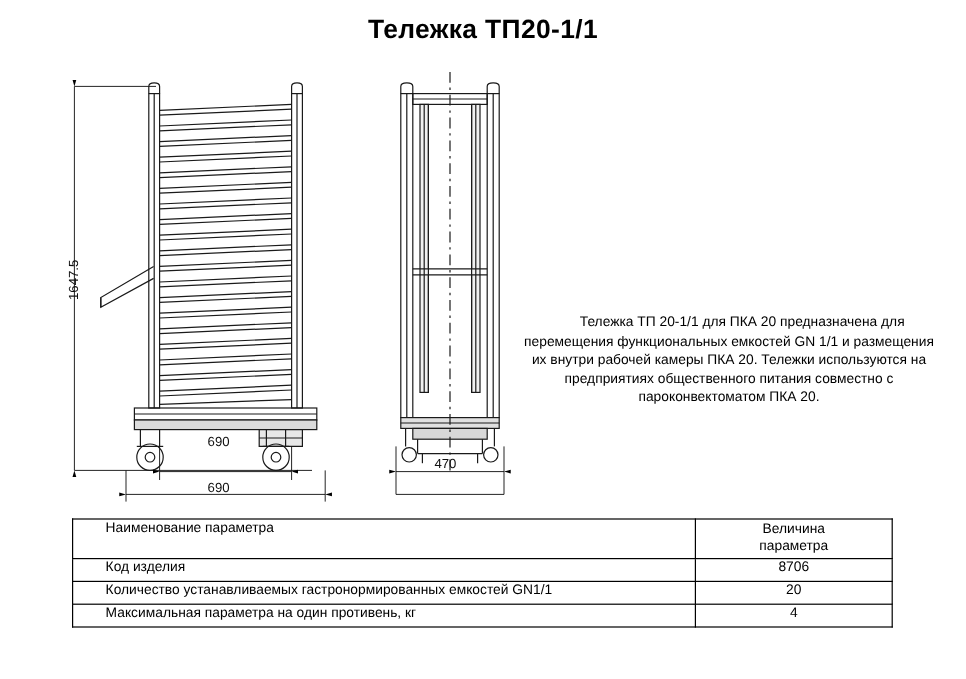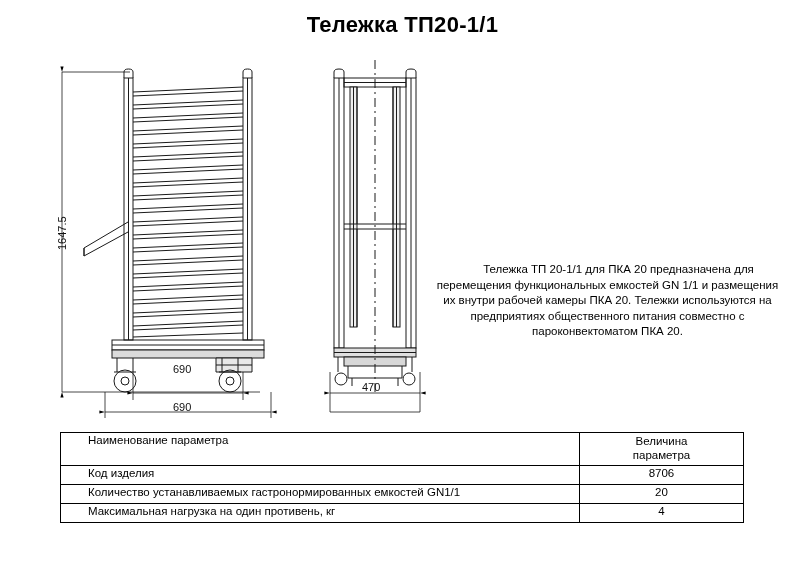--- a/index.html
+++ b/index.html
@@ -281,19 +281,19 @@
       </tr>
       <tr>
         <td class="name-col">Код изделия</td>
         <td class="val-col">8706</td>
       </tr>
       <tr>
         <td class="name-col">Количество устанавливаемых гастронормированных емкостей GN1/1</td>
         <td class="val-col">20</td>
       </tr>
       <tr>
-        <td class="name-col">Максимальная нагрузка на один противень, кг</td>
+        <td class="name-col">Максимальная параметра на один противень, кг</td>
         <td class="val-col">4</td>
       </tr>
     </tbody>
   </table>
 
 </div>
 
 </body></html>

